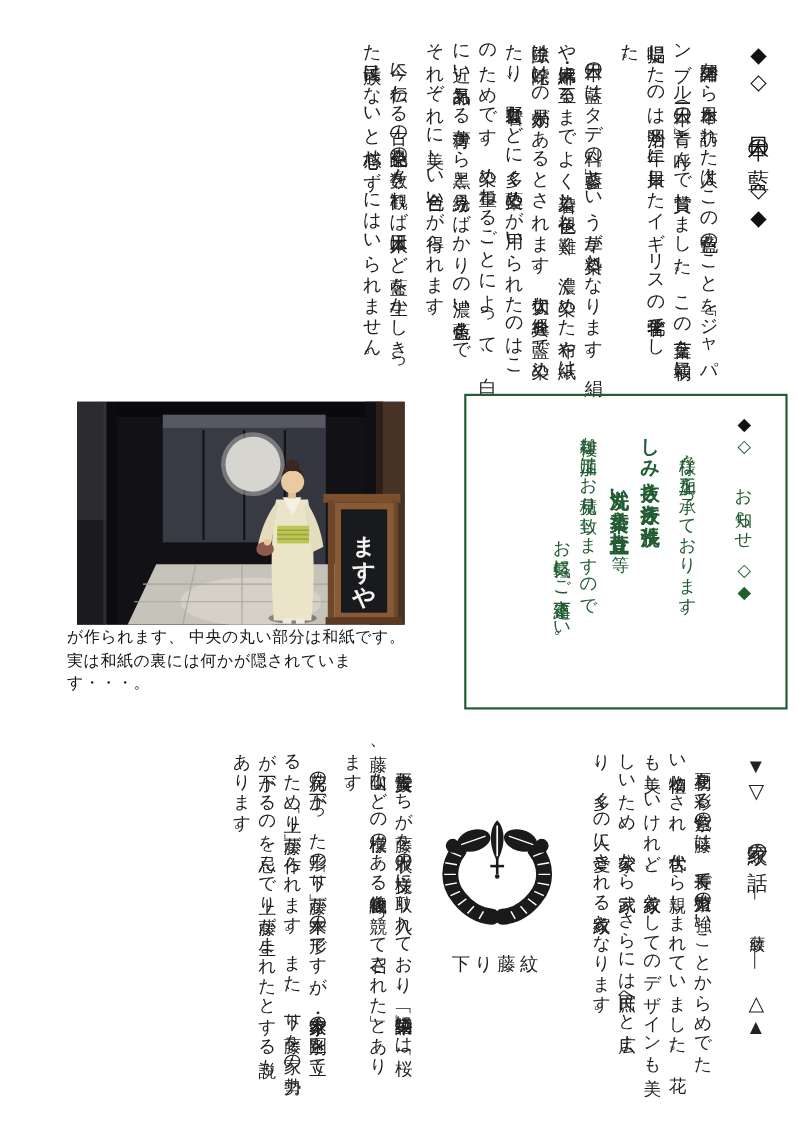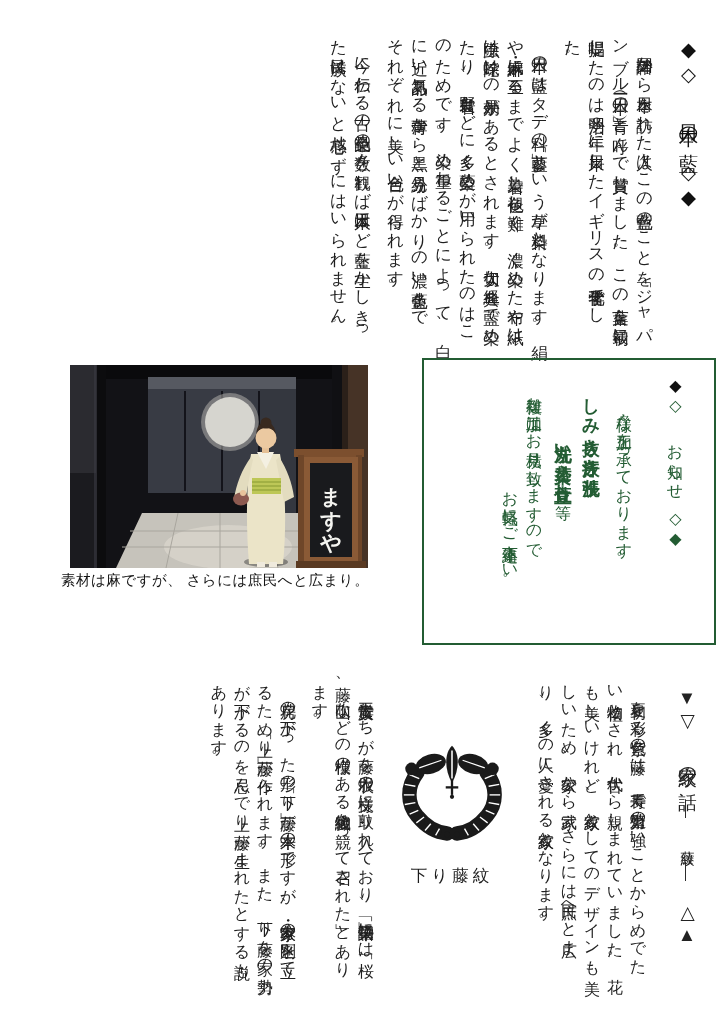--- a/index.html
+++ b/index.html
@@ -129,21 +129,22 @@
         <rect x="224" y="84" width="70" height="8" fill="#7c4f2e"></rect>
         <rect x="228" y="90" width="6" height="106" fill="#6e4629"></rect>
         <rect x="286" y="90" width="6" height="106" fill="#6e4629"></rect>
         <rect x="234" y="92" width="54" height="106" fill="#8a5a36"></rect>
         <rect x="240" y="98" width="42" height="94" fill="#191a1d"></rect>
         <rect x="226" y="196" width="70" height="7" fill="#5a3a22"></rect>
         <text x="261" y="106" font-size="21" font-weight="bold" fill="#f4f4f0" style="writing-mode:vertical-rl;text-orientation:upright;font-family:'Liberation Serif','DejaVu Serif',serif;">ますや</text>
       </g>
     </svg>
     <div class="caption">
-      <div>素材は麻ですが、 さらには庶民へと広まり。</div>
+      <div>が作られます、 中央の丸い部分は和紙です。</div>
+      <div>実は和紙の裏には何かが隠されています・・・。</div>
     </div>
   </div>
 
   <aside class="notice">
     <div class="n-title"><span class="lead">◆</span><span>◇　お知らせ　◇◆</span></div>
     <p class="n1">様々な加工を承っております。</p>
     <p class="n2">しみ抜き・汗抜き・洗張り</p>
     <p class="n3"><span>丸洗い・染替え・仕立直し</span><span class="suffix">等</span></p>
     <p class="n4">複雑な加工はお見積り致しますので</p>
     <p class="n5">お気軽にご連絡下さい。</p>

